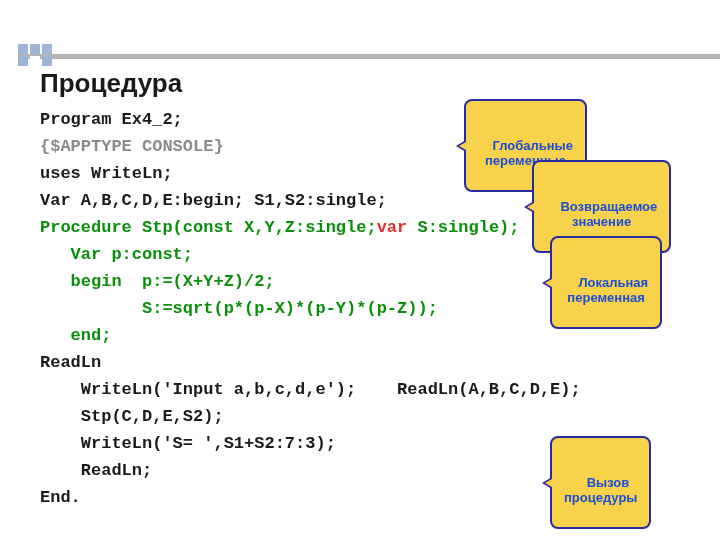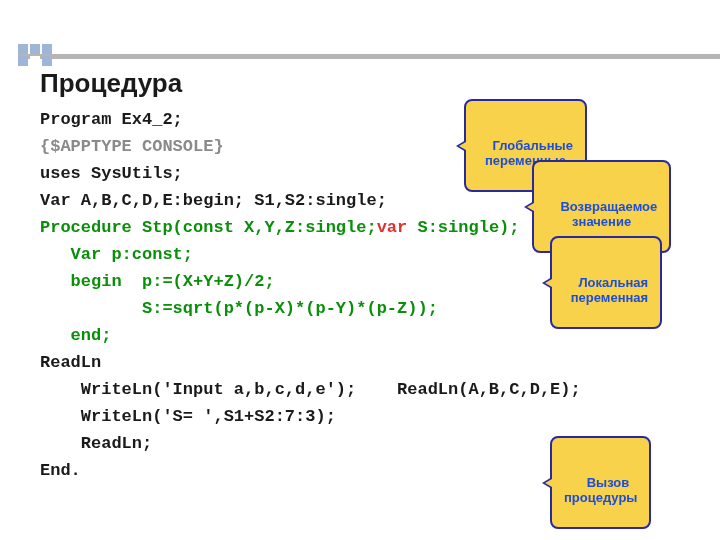--- a/index.html
+++ b/index.html
@@ -40,47 +40,48 @@
         <span class="c5"></span>
         <span class="c6"></span>
     </div>
   </div>
 
   <div class="title">Процедура</div>
 
   <div class="code">
     <div class="row">Program Ex4_2;</div>
     <div class="row gray">{$APPTYPE CONSOLE}</div>
-    <div class="row">uses SysUtils;</div>
+    <div class="row">uses WriteLn;</div>
     <div class="row">Var A,B,C,D,E:begin; S1,S2:single;</div>
     <div class="row"><span class="green">Procedure Stp(const X,Y,Z:single;</span><span class="red">var</span><span class="green"> S:single);</span></div>
     <div class="row green">   Var p:const;</div>
     <div class="row green">   begin  p:=(X+Y+Z)/2;</div>
     <div class="row green">          S:=sqrt(p*(p-X)*(p-Y)*(p-Z));</div>
     <div class="row green">   end;</div>
     <div class="row">ReadLn</div>
     <div class="row">    WriteLn('Input a,b,c,d,e');    ReadLn(A,B,C,D,E);</div>
+    <div class="row">    Stp(C,D,E,S2);</div>
     <div class="row">    WriteLn('S= ',S1+S2:7:3);</div>
     <div class="row">    ReadLn;</div>
     <div class="row">End.</div>
   </div>
 
   <div class="callout" style="left:464px;top:55px;white-space:pre;">
     <span class="tail"></span>
     <span>Глобальные
 переменные</span>
   </div>
 
   <div class="callout" style="left:532px;top:116px;white-space:pre;">
     <span class="tail"></span>
     <span>Возвращаемое
 значение</span>
   </div>
 
-  <div class="callout" style="left:550px;top:192px;white-space:pre;text-align:right;">
+  <div class="callout" style="left:550px;top:192px;white-space:pre;">
     <span class="tail"></span>
     <span>Локальная
 переменная</span>
   </div>
 
   <div class="callout" style="left:550px;top:392px;white-space:pre;">
     <span class="tail"></span>
     <span>Вызов
 процедуры</span>
   </div>

